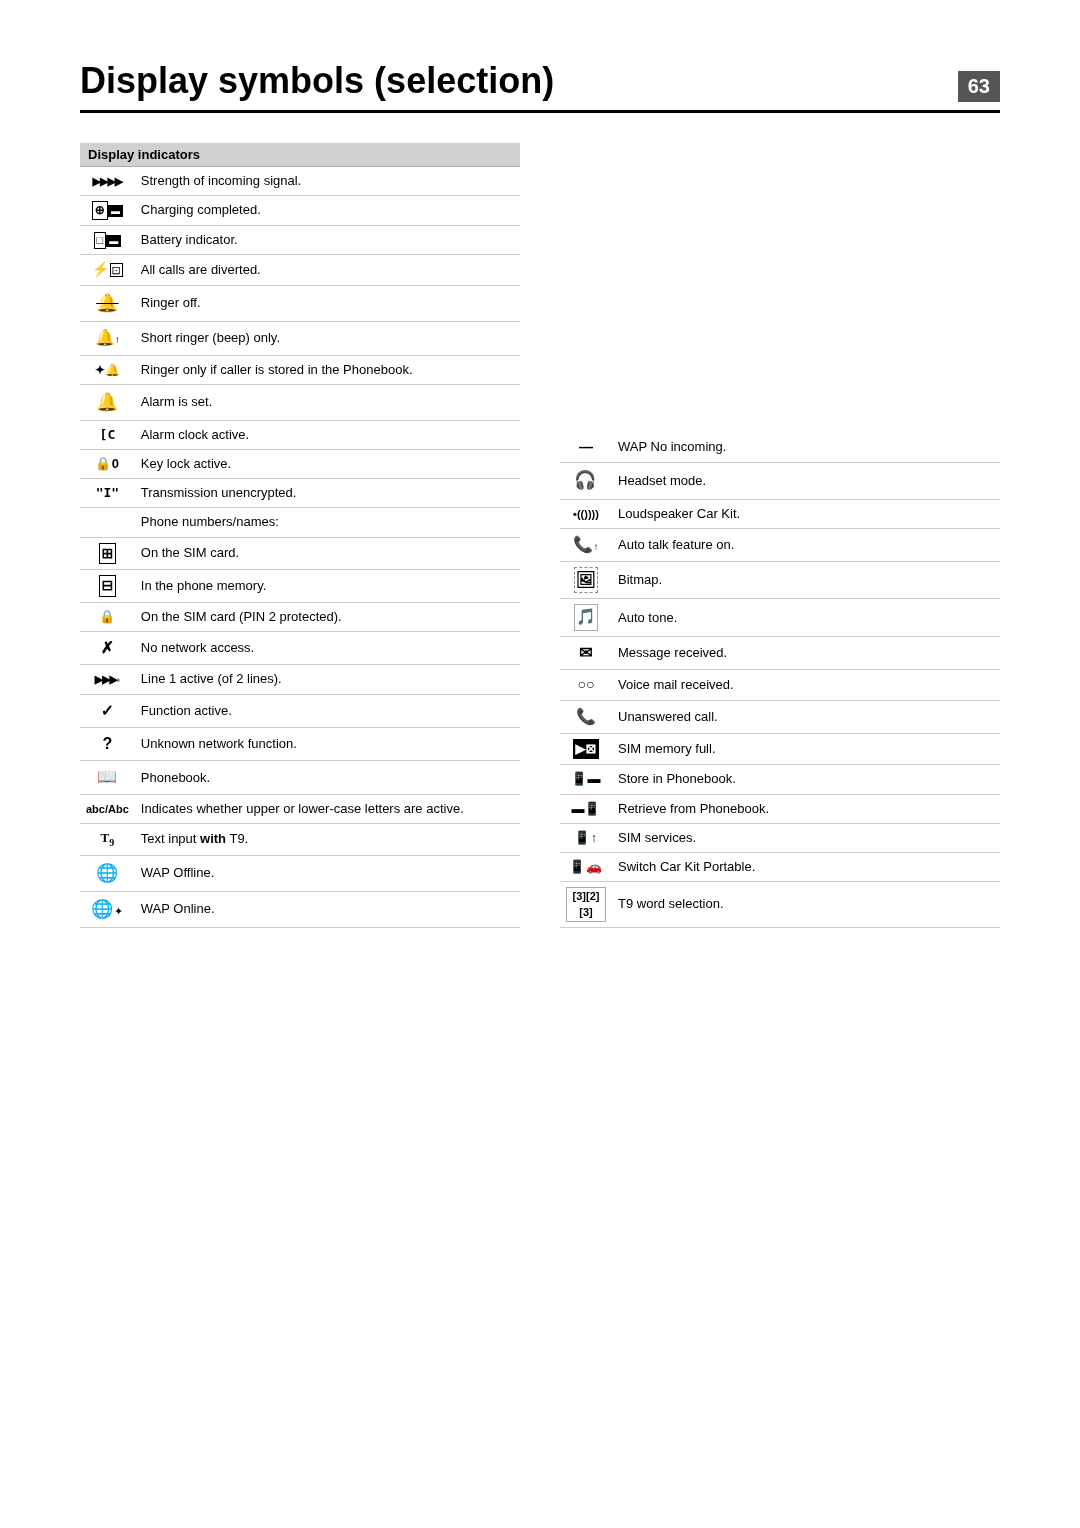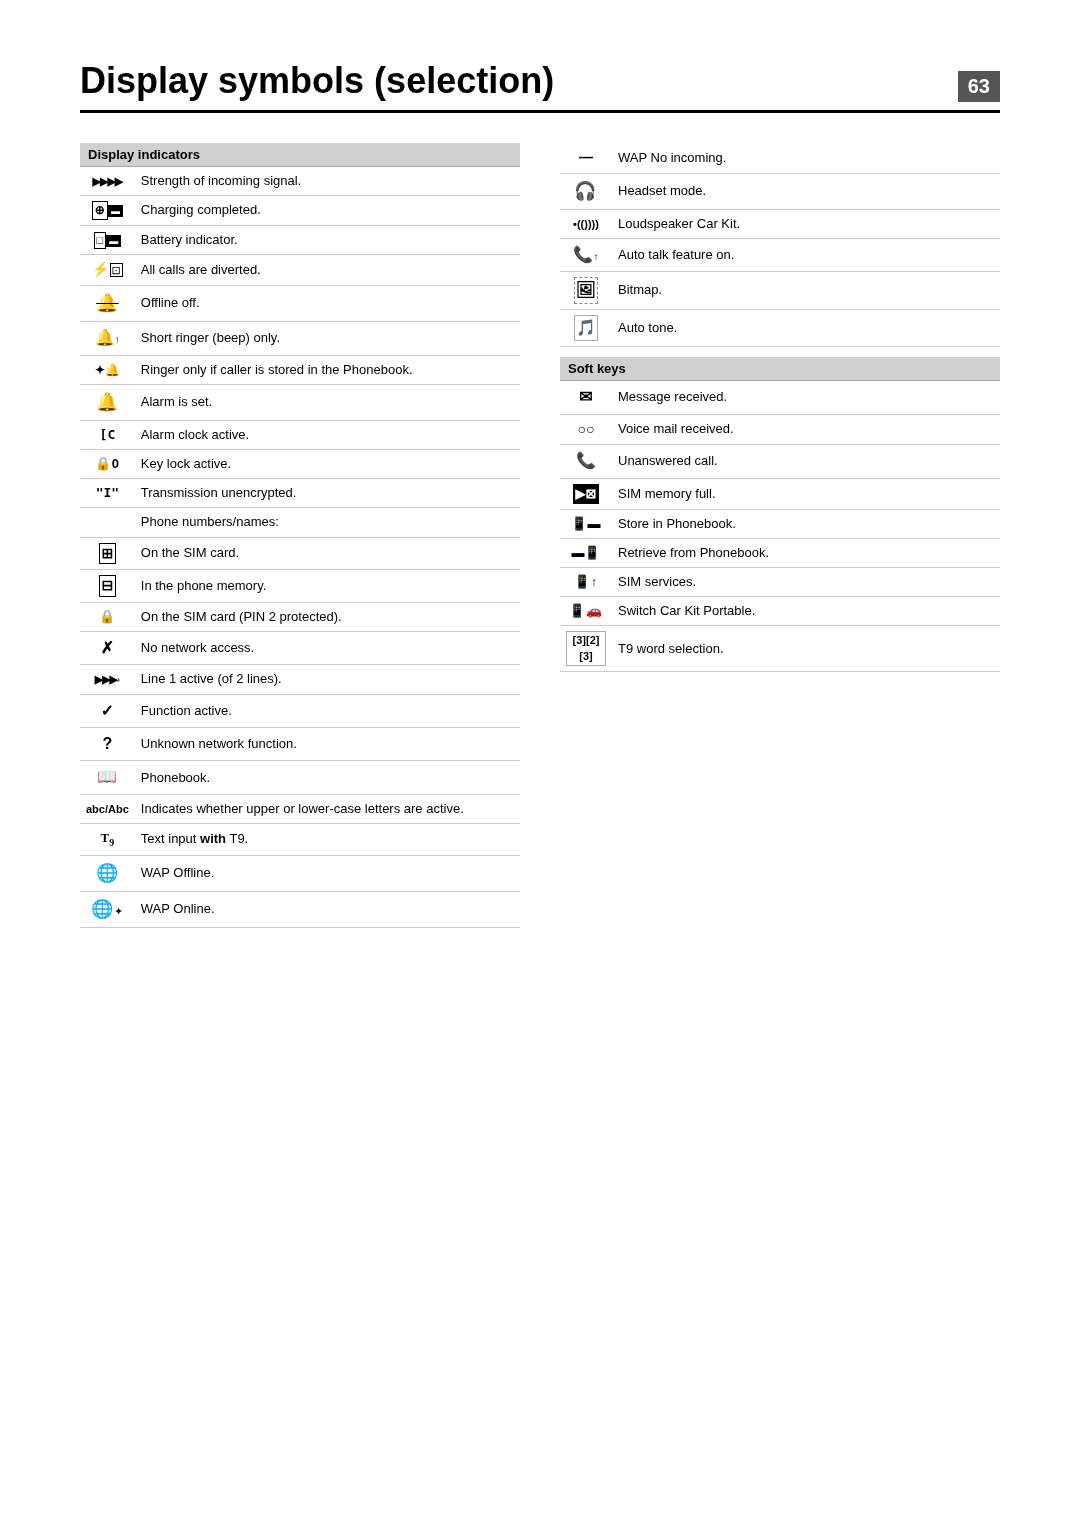--- a/index.html
+++ b/index.html
@@ -47,20 +47,21 @@
       min-width: 40px;
       text-align: center;
       align-self: flex-end;
     }
 
     
     .content-area {
       display: flex;
       gap: 40px;
       margin-top: 10px;
+      align-items: flex-end;
     }
 
     .left-column {
       flex: 1;
     }
 
     .right-column {
       flex: 1;
     }
 
@@ -164,21 +165,21 @@
             <td class="icon-cell">
               <span class="ico" style="font-size:14px;">⚡</span><span style="font-size:11px; border:1px solid #000; padding:0 1px;">⊡</span>
             </td>
             <td>All calls are diverted.</td>
           </tr>
 
           <tr>
             <td class="icon-cell">
               <span class="ico" style="font-size:18px; text-decoration: line-through;">🔔</span>
             </td>
-            <td>Offline off.</td>
+            <td>Ringer off.</td>
           </tr>
 
           <tr>
             <td class="icon-cell">
               <span class="ico" style="font-size:16px;">🔔</span><span style="font-size:10px;">↑</span>
             </td>
             <td>Short ringer (beep) only.</td>
           </tr>
 
           <tr>
@@ -350,21 +351,20 @@
 
           <tr>
             <td class="icon-cell">
               <span class="ico" style="font-size:16px; border:1px solid #aaa; padding:1px;">🎵</span>
             </td>
             <td>Auto tone.</td>
           </tr>
         </tbody>
       </table>
 
-      <div class="softkeys-header">Soft keys</div>
       <table class="indicator-table">
         <tbody>
 
           <tr>
             <td class="icon-cell">
               <span class="ico" style="font-size:16px;">✉</span>
             </td>
             <td>Message received.</td>
           </tr>
 

